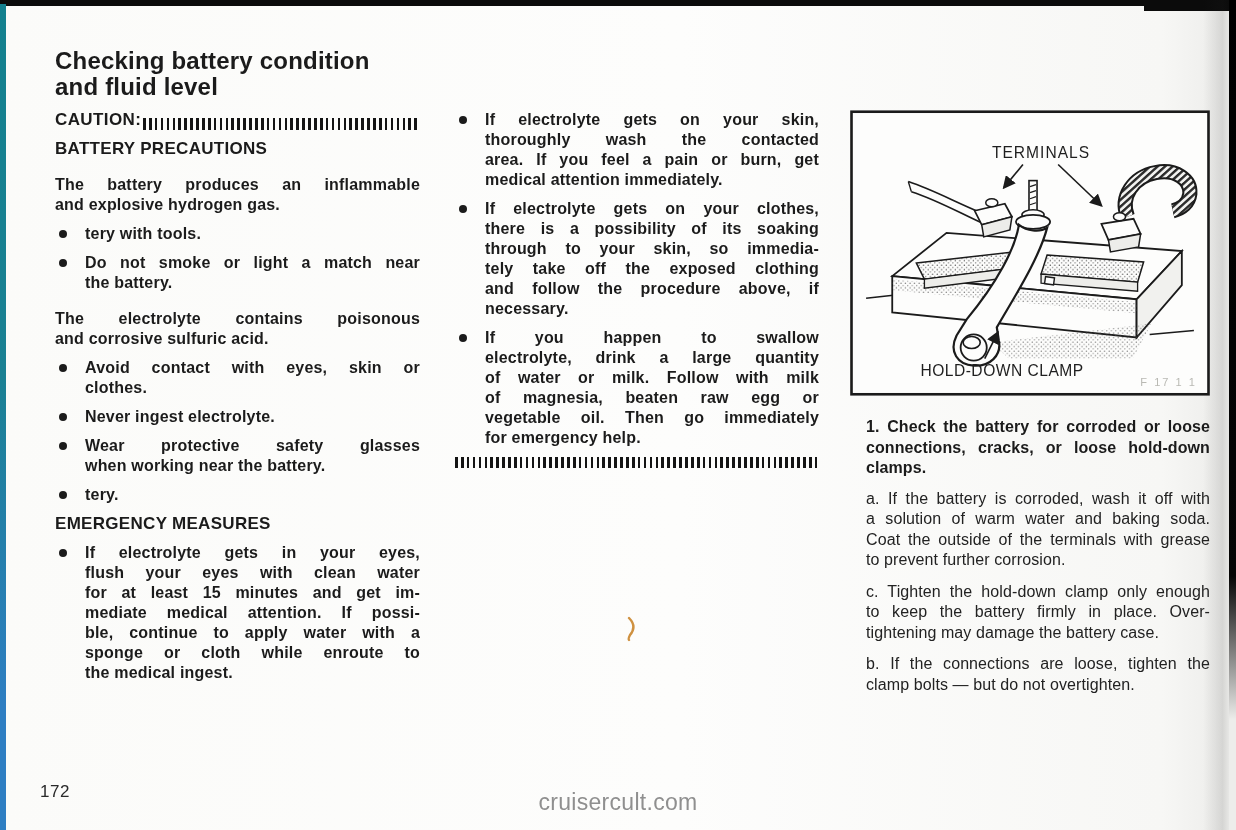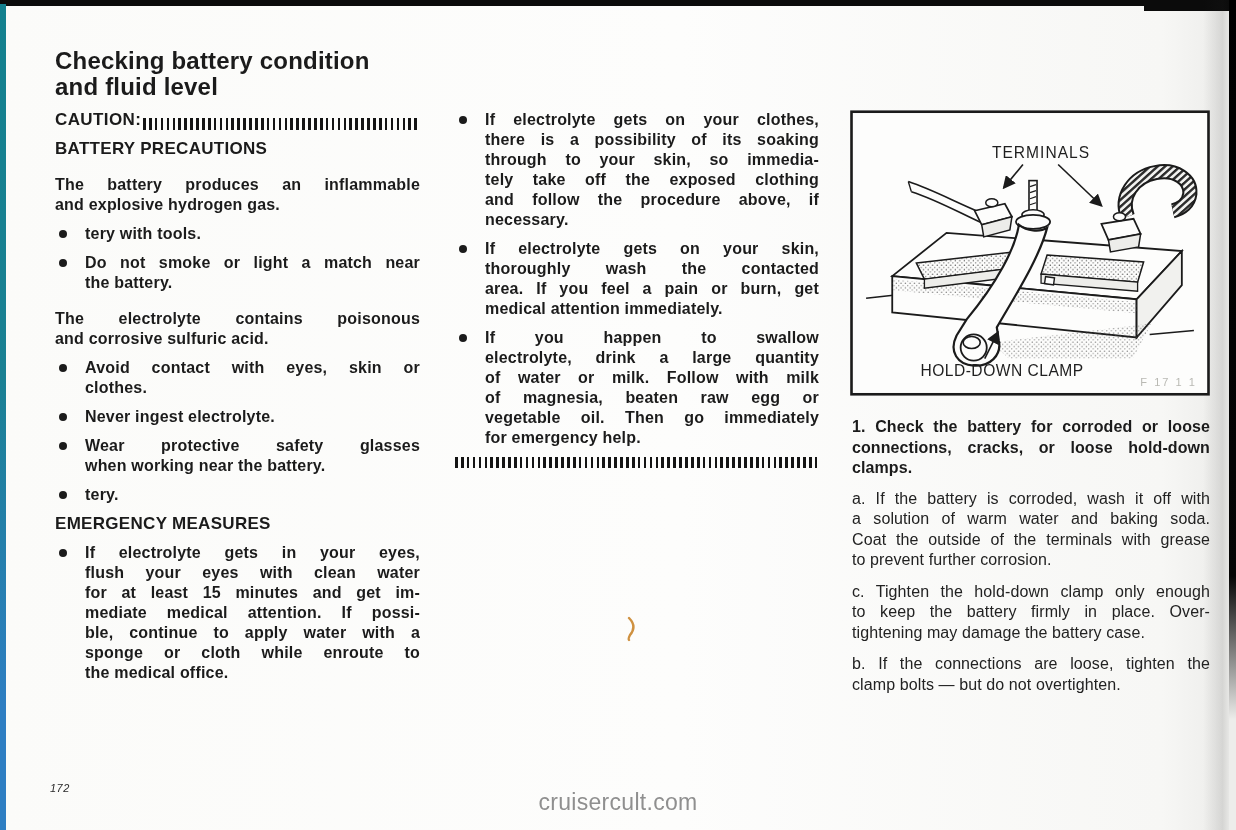--- a/index.html
+++ b/index.html
@@ -33,24 +33,24 @@
   .subhead.emerg{margin-top:2px;}
   .para{font-size:16px;line-height:20px;font-weight:700;letter-spacing:.2px;margin:16px 0 9px 0;}
   .bullet{display:flex;margin:0 0 9px 0;}
   .dot{flex:0 0 8px;width:8px;height:8px;border-radius:50%;background:#1b1b1b;margin:6px 0 0 4px;}
   .btext{flex:1;margin-left:18px;font-size:16px;line-height:20px;font-weight:700;letter-spacing:.2px;}
   .just .ln{text-align:justify;text-align-last:justify;}
   .just .ln:last-child{text-align-last:left;}
   .nojust .ln{text-align:left;}
 
   .figure-box{margin-bottom:17px;text-decoration:underline;}
-  .para3{font-size:16px;line-height:20.5px;font-weight:400;color:#222;margin:0 0 11px 2px;letter-spacing:.1px;}
+  .para3{font-size:16px;line-height:20.5px;font-weight:400;color:#222;margin:0 0 11px 16px;letter-spacing:.1px;}
   .para3.bold{font-weight:700;color:#1b1b1b;margin-top:16px;margin-bottom:10px;}
 
-  .page-number{position:absolute;left:50px;top:782px;font-size:11px;color:#2a2a2a;letter-spacing:.5px;font-style:italic;}
+  .page-number{position:absolute;left:40px;top:782px;font-size:17px;color:#2a2a2a;letter-spacing:.5px;}
   .watermark{position:absolute;left:50%;transform:translateX(-50%);top:789px;font-size:23px;color:#8f8f8f;letter-spacing:.3px;}
   .artifact{position:absolute;left:624px;top:616px;}
 </style>
 </head>
 <body>
 
 <div id="page">
 
   <div class="edge-top"></div>
   <div class="edge-top-right"></div>
@@ -126,44 +126,44 @@
 
     <div class="bullet">
       <span class="dot"></span>
       <div class="btext just">
           <div class="ln">If electrolyte gets in your eyes,</div>
           <div class="ln">flush your eyes with clean water</div>
           <div class="ln">for at least 15 minutes and get im-</div>
           <div class="ln">mediate medical attention. If possi-</div>
           <div class="ln">ble, continue to apply water with a</div>
           <div class="ln">sponge or cloth while enroute to</div>
-          <div class="ln">the medical office.</div>
+          <div class="ln">the medical ingest.</div>
         </div>
     </div>
   </div>
 
   <div id="col2" class="col">
+    <div class="bullet">
+      <span class="dot"></span>
+      <div class="btext just">
+          <div class="ln">If electrolyte gets on your skin,</div>
+          <div class="ln">thoroughly wash the contacted</div>
+          <div class="ln">area. If you feel a pain or burn, get</div>
+          <div class="ln">medical attention immediately.</div>
+        </div>
+    </div>
     <div class="bullet">
       <span class="dot"></span>
       <div class="btext just">
           <div class="ln">If electrolyte gets on your clothes,</div>
           <div class="ln">there is a possibility of its soaking</div>
           <div class="ln">through to your skin, so immedia-</div>
           <div class="ln">tely take off the exposed clothing</div>
           <div class="ln">and follow the procedure above, if</div>
           <div class="ln">necessary.</div>
-        </div>
-    </div>
-    <div class="bullet">
-      <span class="dot"></span>
-      <div class="btext just">
-          <div class="ln">If electrolyte gets on your skin,</div>
-          <div class="ln">thoroughly wash the contacted</div>
-          <div class="ln">area. If you feel a pain or burn, get</div>
-          <div class="ln">medical attention immediately.</div>
         </div>
     </div>
     <div class="bullet">
       <span class="dot"></span>
       <div class="btext just">
           <div class="ln">If you happen to swallow</div>
           <div class="ln">electrolyte, drink a large quantity</div>
           <div class="ln">of water or milk. Follow with milk</div>
           <div class="ln">of magnesia, beaten raw egg or</div>
           <div class="ln">vegetable oil. Then go immediately</div>

